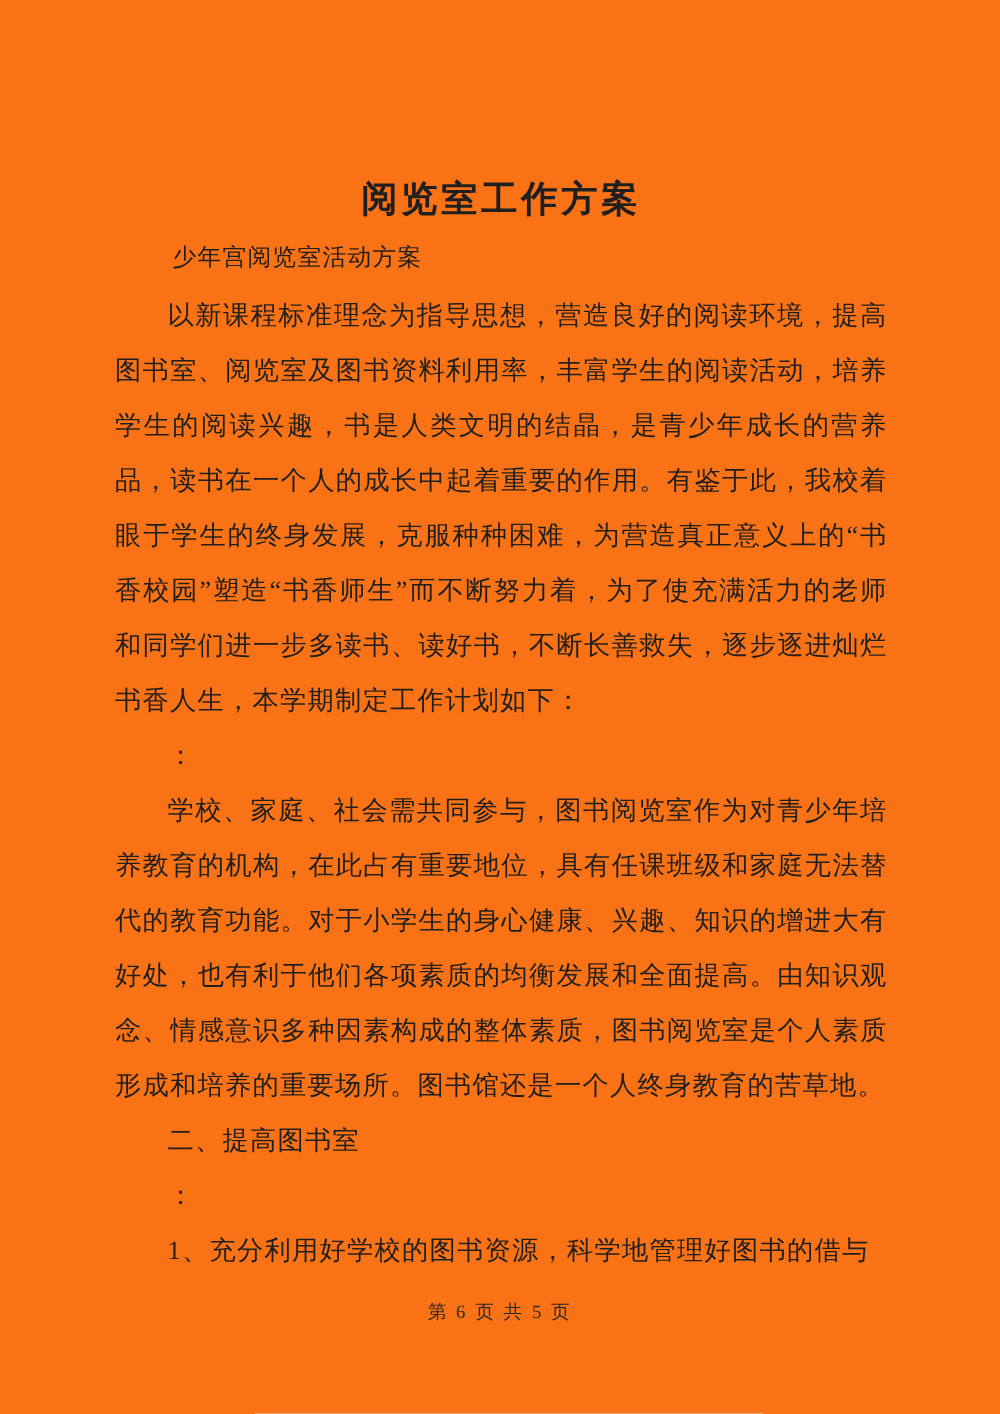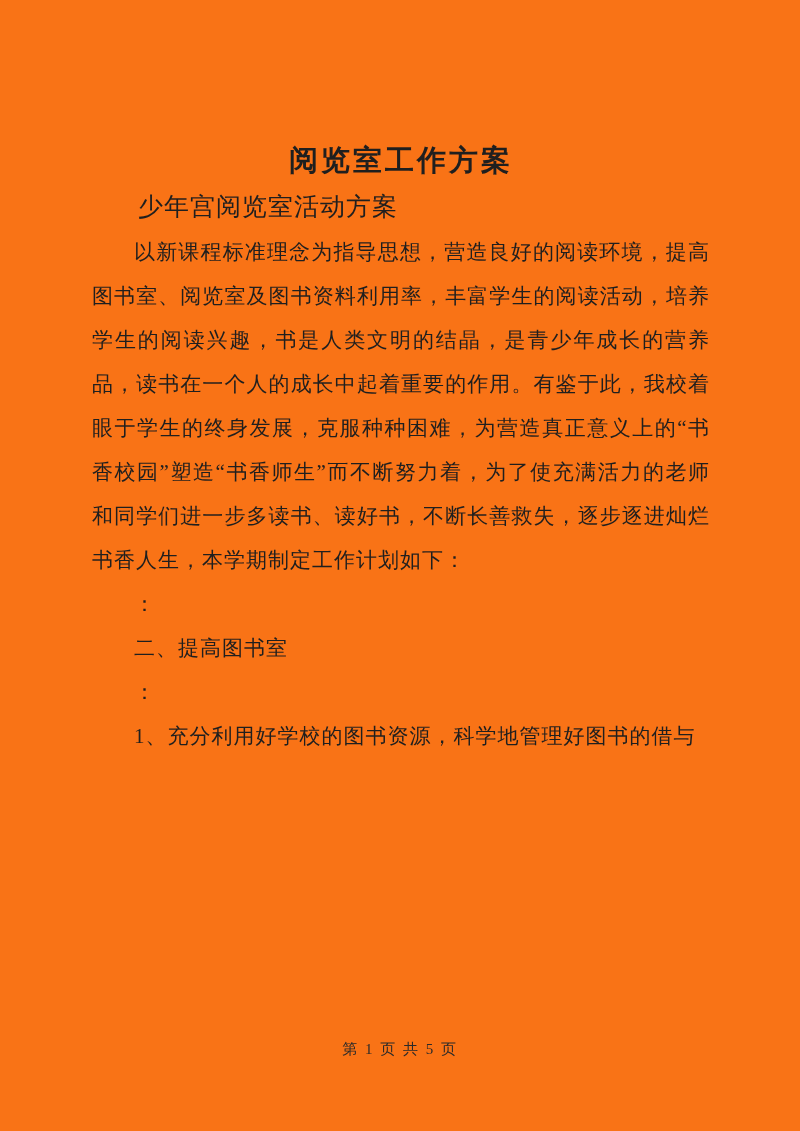--- a/index.html
+++ b/index.html
@@ -21,21 +21,21 @@
   }
   .doc-title {
     font-size: 29px;
     font-weight: 700;
     text-align: center;
     letter-spacing: 3px;
     line-height: 40px;
     margin-bottom: 8px;
   }
   .doc-subtitle {
-    font-size: 25px;
+    font-size: 19px;
     line-height: 38px;
     text-indent: 46px;
     letter-spacing: 1px;
   }
   .body-text {
     margin-top: 4px;
   }
   .para {
     font-size: 21px;
     line-height: 44px;
@@ -60,20 +60,21 @@
 
 <div class="page">
   <div class="content">
     <h1 class="doc-title">阅览室工作方案</h1>
 
     <p class="doc-subtitle">少年宫阅览室活动方案</p>
 
     <div class="body-text">
       <p class="para">以新课程标准理念为指导思想，营造良好的阅读环境，提高图书室、阅览室及图书资料利用率，丰富学生的阅读活动，培养学生的阅读兴趣，书是人类文明的结晶，是青少年成长的营养品，读书在一个人的成长中起着重要的作用。有鉴于此，我校着眼于学生的终身发展，克服种种困难，为营造真正意义上的“书香校园”塑造“书香师生”而不断努力着，为了使充满活力的老师和同学们进一步多读书、读好书，不断长善救失，逐步逐进灿烂书香人生，本学期制定工作计划如下：</p>
       <p class="para">：</p>
+      <p class="para">学校、家庭、社会需共同参与，图书阅览室作为对青少年培养教育的机构，在此占有重要地位，具有任课班级和家庭无法替代的教育功能。对于小学生的身心健康、兴趣、知识的增进大有好处，也有利于他们各项素质的均衡发展和全面提高。由知识观念、情感意识多种因素构成的整体素质，图书阅览室是个人素质形成和培养的重要场所。图书馆还是一个人终身教育的苦草地。</p>
       <p class="para">二、提高图书室</p>
       <p class="para">：</p>
       <p class="para">1、充分利用好学校的图书资源，科学地管理好图书的借与</p>
     </div>
   </div>
 
-  <div class="footer">第 1 页 共 5 页</div>
+  <div class="footer">第 6 页 共 5 页</div>
 </div>
 
 </body></html>

